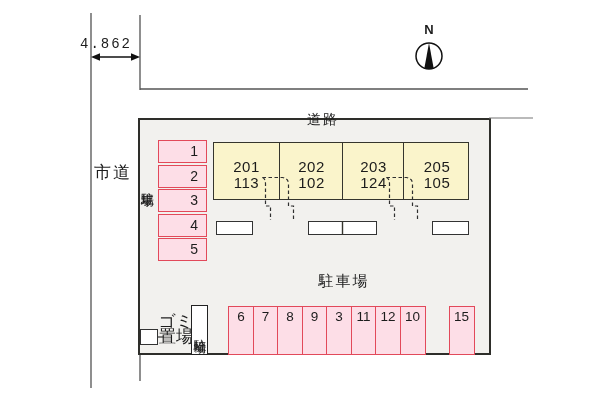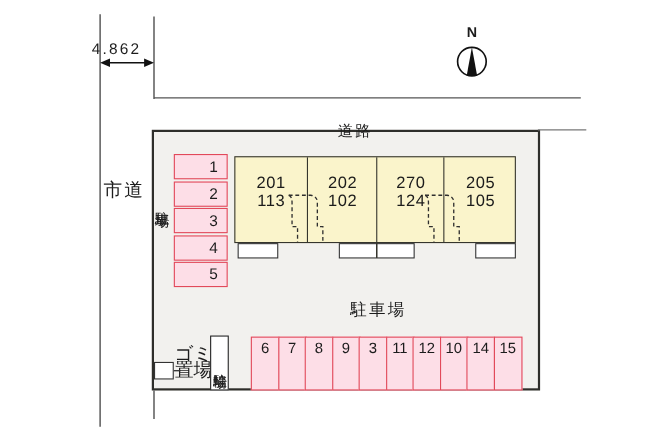--- a/index.html
+++ b/index.html
@@ -5,21 +5,21 @@
   html,body{margin:0;padding:0;background:#fff;}
   #canvas{
     position:relative;width:600px;height:400px;background:#fff;overflow:hidden;
     font-family:"Liberation Sans", sans-serif;color:#1c1c1c;
   }
   .abs{position:absolute;box-sizing:border-box;}
   
   .site{left:138px;top:118px;width:353px;height:237px;
         background:var(--site-fill,#F2F1EE);border:2px solid var(--site-border,#2E2E2A);}
   
-  .building{left:213px;top:142px;width:256px;height:79px;
+  .building{left:213px;top:142px;width:256px;height:58px;
         background:var(--building-fill,#FAF4CB);border:1.5px solid var(--building-border,#35352D);}
   .bdiv{position:absolute;top:0;bottom:0;width:1.5px;background:var(--building-border,#35352D);}
   .unit{position:absolute;top:16px;width:60px;text-align:center;
         font-size:15px;line-height:15.5px;letter-spacing:0.5px;color:#1b1b1b;}
   .unit span{display:block;}
   
   .porch{top:221px;height:14px;background:#fff;border:1.4px solid #333;}
   
   .pcell{left:158px;width:49px;height:23px;background:var(--stall-fill,#FDDEE7);
          border:1.6px solid var(--stall-border,#E2495A);
@@ -27,21 +27,21 @@
   .mcell{top:306px;width:26px;height:49px;background:var(--stall-fill,#FDDEE7);
          border:1.6px solid var(--stall-border,#E2495A);
          font-size:13.5px;text-align:center;padding-top:2px;}
   
   .lbl{text-align:center;}
   .road-top{left:292px;top:111px;width:62px;font-size:14px;letter-spacing:2px;}
   .road-left{left:82px;top:161px;width:62px;font-size:17px;letter-spacing:2px;}
   .pk-side{left:141px;top:182px;width:15px;height:48px;font-size:13px;
            writing-mode:vertical-rl;text-orientation:upright;letter-spacing:1px;}
   .pk-main{left:300px;top:272px;width:88px;font-size:15px;letter-spacing:2px;}
-  .dim{left:74px;top:36px;width:64px;font-size:14px;letter-spacing:2px;}
+  .dim{left:74px;top:36px;width:64px;font-size:14px;letter-spacing:2px;font-family:Liberation Mono, monospace;}
   .north{left:421px;top:22px;width:16px;font-size:13px;font-weight:bold;}
   .garb-box{left:140px;top:329px;width:18px;height:16px;background:#fff;border:1.4px solid #333;}
   .garb-lbl{left:158px;top:315px;width:36px;font-size:17px;line-height:14.5px;
             text-align:center;white-space:pre-line;}
   .bike-box{left:191px;top:305px;width:17px;height:50px;background:#fff;border:1.5px solid #222;
             display:flex;align-items:center;justify-content:center;}
   .bike-box .vt{font-size:12.5px;writing-mode:vertical-rl;text-orientation:upright;letter-spacing:1px;}
   svg.linework{left:0;top:0;pointer-events:none;}
 </style>
 </head>
@@ -58,21 +58,21 @@
 
     <div class="unit" style="left:2.5px">
       <span>201</span>
       <span>113</span>
     </div>
     <div class="unit" style="left:67.5px">
       <span>202</span>
       <span>102</span>
     </div>
     <div class="unit" style="left:129.5px">
-      <span>270</span>
+      <span>203</span>
       <span>124</span>
     </div>
     <div class="unit" style="left:193px">
       <span>205</span>
       <span>105</span>
     </div>
   </div>
 
   <div class="abs porch" style="left:216px;width:37px"></div>
   <div class="abs porch" style="left:308px;width:69px"></div>
@@ -85,21 +85,20 @@
   <div class="abs pcell" style="top:238px">5</div>
 
   <div class="abs mcell" style="left:228px">6</div>
   <div class="abs mcell" style="left:252.5px">7</div>
   <div class="abs mcell" style="left:277px">8</div>
   <div class="abs mcell" style="left:301.5px">9</div>
   <div class="abs mcell" style="left:326px">3</div>
   <div class="abs mcell" style="left:350.5px">11</div>
   <div class="abs mcell" style="left:375px">12</div>
   <div class="abs mcell" style="left:399.5px">10</div>
-  <div class="abs mcell" style="left:424px">14</div>
   <div class="abs mcell" style="left:448.5px">15</div>
 
   <div class="abs garb-box"></div>
   <div class="abs garb-lbl">ゴミ
 置場</div>
   <div class="abs bike-box">
     <span class="vt">駐輪場</span>
   </div>
 
   <div class="abs lbl road-top">道路</div>

